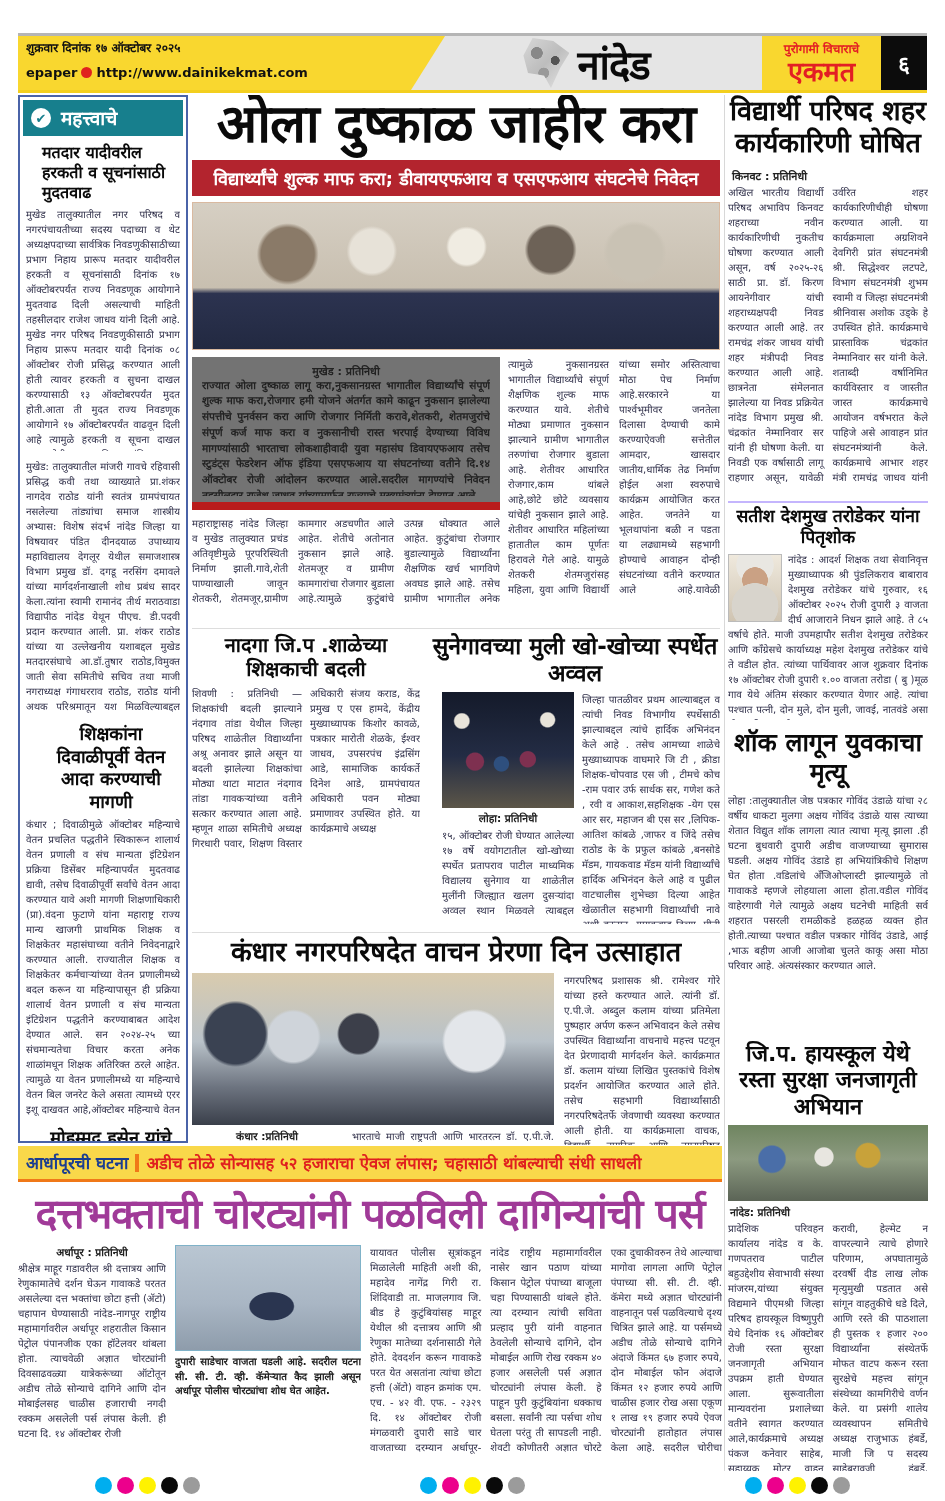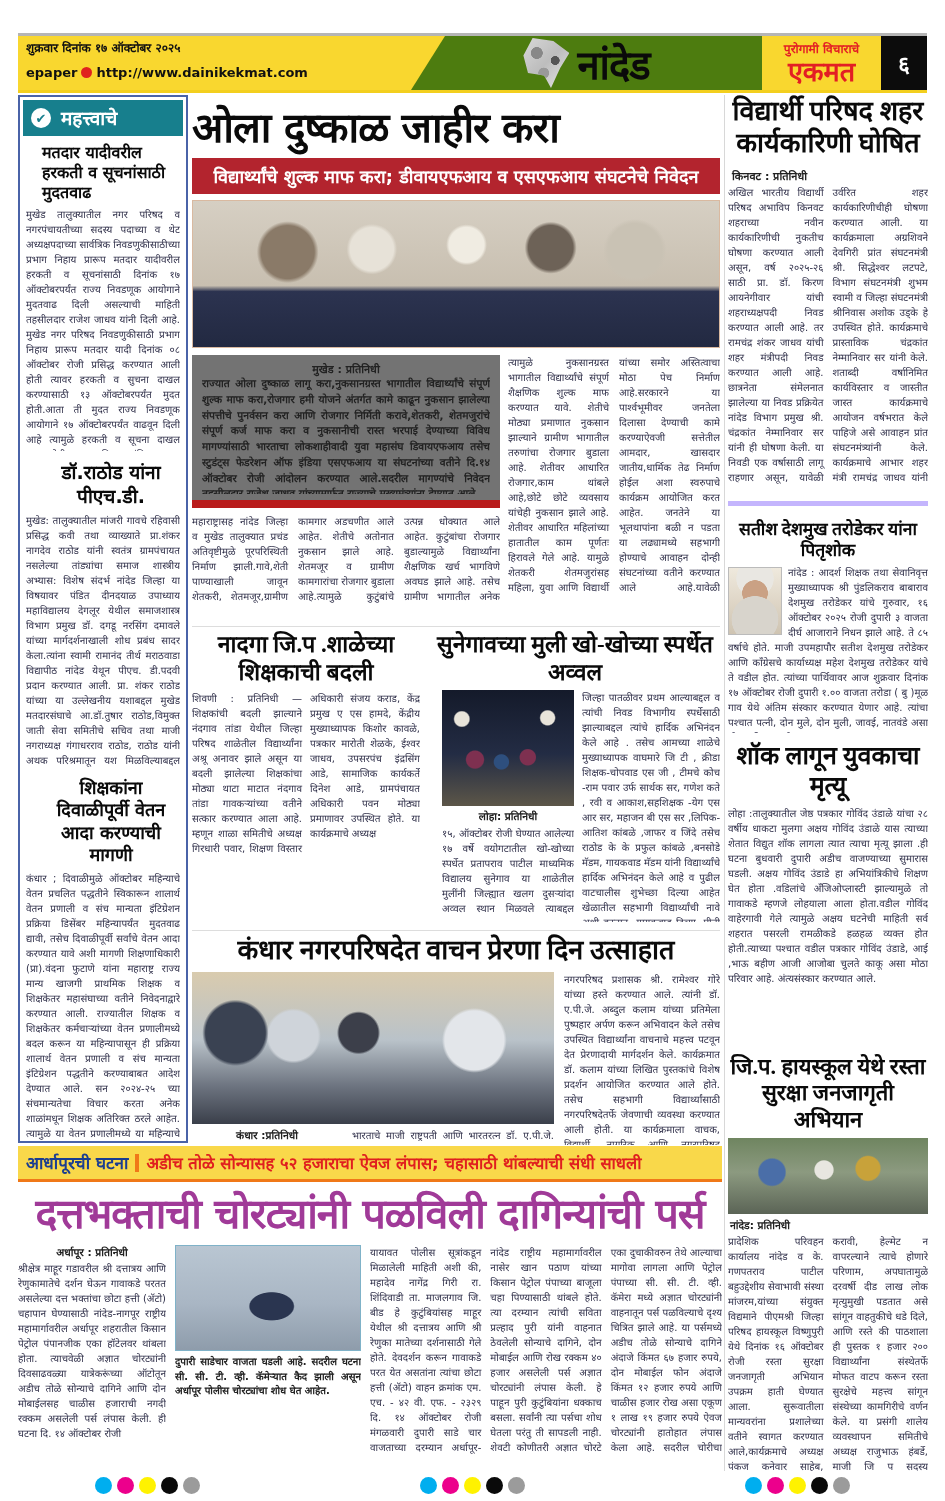--- a/index.html
+++ b/index.html
@@ -8,74 +8,74 @@
   
   .hdr{position:absolute;left:18px;top:33px;width:909px;height:54px;background:#f9d72f;
        border-top:3px solid #b5b5b5;border-bottom:3px solid #f3cf1e;display:flex;}
   .hdr-left{width:385px;padding:3px 0 0 8px;position:relative;}
   .hdr-left:after{content:"";position:absolute;right:-34px;top:0;border-top:54px solid #f9d72f;
        border-right:34px solid transparent;}
   .hdr-date{font-size:12px;font-weight:700;color:#111;}
   .hdr-ep{font-size:13px;font-weight:700;color:#111;margin-top:9px;display:flex;align-items:center;gap:4px;}
   .ep-ic{width:11px;height:11px;border-radius:50%;background:#e0231e;display:inline-block;}
   .hdr-url{color:#111;text-decoration:none;}
-  .hdr-center{flex:1;background:#4d7c0f;display:flex;align-items:center;justify-content:center;gap:8px;}
+  .hdr-center{flex:1;background:#e5e5e5;display:flex;align-items:center;justify-content:center;gap:8px;}
   .map{width:46px;height:50px;background:
        radial-gradient(circle at 30% 30%,#888 12%,transparent 13%),
        radial-gradient(circle at 70% 45%,#555 10%,transparent 11%),
        radial-gradient(circle at 45% 70%,#999 12%,transparent 13%),
        linear-gradient(135deg,#d8d8d8 0%,#bdbdbd 50%,#e6e6e6 100%);
        clip-path:polygon(20% 0,65% 6%,100% 30%,80% 60%,60% 100%,45% 75%,10% 70%,0 35%);}
   .ed{font-size:40px;font-weight:900;color:#0a0a0a;letter-spacing:-1px;}
   .hdr-right{width:165px;display:flex;}
   .mast{flex:1;background:#f9d72f;text-align:center;padding-top:4px;}
   .tag{font-size:12px;font-weight:700;color:#e31e24;}
   .mname{font-size:27px;font-weight:900;color:#e31e24;line-height:1;margin-top:1px;}
   .pgno{width:46px;background:#0c0c0c;color:#fff;font-size:22px;font-weight:700;
         display:flex;align-items:center;justify-content:center;}
   
   .bd{font-size:10px;line-height:1.5;text-align:justify;color:#30304a;}
   .dl{font-weight:700;}
-  .hl{color:#0a0a0a;font-weight:800;line-height:1.2;font-family:Liberation Serif, serif;}
+  .hl{color:#0a0a0a;font-weight:800;line-height:1.2;}
   
   .lrail{position:absolute;left:18px;top:95px;width:170px;height:1048px;
          border:2px solid #4a63a8;box-sizing:border-box;overflow:hidden;background:#fff;}
   .lhead{background:#177f8d;color:#fff;display:flex;align-items:center;gap:10px;
          padding:5px 8px;margin:3px;}
   .badge{width:20px;height:20px;background:#fff;color:#177f8d;border-radius:50%;
          display:flex;align-items:center;justify-content:center;font-size:13px;font-weight:900;}
   .lhead-t{font-size:19px;font-weight:900;}
   .lart{padding:2px 6px 6px 6px;}
   .lart .t1{font-size:16px;font-weight:800;color:#0a0a0a;line-height:1.25;margin:2px 0 4px 16px;}
   .lart .t1.ctr{text-align:center;}
   .lart .bd{font-size:10px;}
   
   .center{position:absolute;left:192px;top:95px;width:528px;height:1050px;overflow:hidden;}
-  .mainhl{font-size:41px;font-weight:900;color:#0a0a0a;line-height:1.05;
-          letter-spacing:-1px;margin-top:12px;}
+  .mainhl{font-size:53px;font-weight:900;color:#0a0a0a;text-align:center;line-height:1.05;
+          letter-spacing:-1px;margin-top:1px;}
   .redband{background:#b3242e;color:#fff;font-size:18px;font-weight:700;text-align:center;
            padding:6px 4px;margin-top:8px;}
   .mainphoto{margin-top:6px;height:146px;border:1px solid #d9b9a0;
      background:
        radial-gradient(circle at 18% 35%,#8a7a68 6%,transparent 7%),
        radial-gradient(circle at 34% 33%,#e7e2d8 6%,transparent 7%),
        radial-gradient(circle at 52% 30%,#f0ece2 6%,transparent 7%),
        radial-gradient(circle at 68% 32%,#6d6257 6%,transparent 7%),
        radial-gradient(circle at 84% 34%,#c9c2b4 6%,transparent 7%),
        linear-gradient(180deg,#d6cfc3 0%,#c8bfb0 58%,#2c3350 62%,#222941 100%);}
   .m-art{display:flex;gap:8px;margin-top:7px;}
   .m-left{flex:1;}
   .lead{background:#737373;padding:6px 10px;border-bottom:8px solid #b91c1c;}
   .lead .dl{display:block;text-align:center;font-size:11px;color:#222;}
   .lead .bd{font-weight:700;font-size:10.5px;color:#222;}
   .m-cols3{margin-top:6px;column-count:3;column-gap:10px;height:104px;overflow:hidden;}
   .m-right{width:212px;column-count:2;column-gap:10px;height:252px;overflow:hidden;}
   .row2{display:flex;gap:10px;margin-top:8px;border-top:1px solid #ddd;padding-top:4px;}
   .nadga{width:228px;}
-  .nadga .t2{font-size:23px;text-align:center;}
+  .nadga .t2{font-size:20px;text-align:center;}
   .nadga .bd{column-count:2;column-gap:8px;height:188px;overflow:hidden;margin-top:5px;}
   .sune{flex:1;}
   .sune .t2{font-size:23px;text-align:center;}
   .sune-row{display:flex;gap:8px;margin-top:4px;}
   .sune-l{width:132px;margin-left:12px;}
   .khophoto{height:116px;background:
       radial-gradient(circle at 25% 60%,#7e3050 7%,transparent 8%),
       radial-gradient(circle at 45% 62%,#2e4f7e 7%,transparent 8%),
       radial-gradient(circle at 65% 58%,#7e3050 7%,transparent 8%),
       radial-gradient(circle at 15% 25%,#e8e4da 5%,transparent 6%),
@@ -98,21 +98,21 @@
   .kan-cap{width:150px;text-align:center;}
   .kan-cap .cap{margin-top:0;}
   .kan-b2{flex:1;height:52px;overflow:hidden;}
   
   .rrail{position:absolute;left:724px;top:95px;width:204px;height:1376px;overflow:hidden;
          border-left:1px solid #d8d8d8;padding-left:3px;box-sizing:border-box;}
   .rrail .t2{text-align:center;}
   .vp-t{font-size:27px;}
   .vp-dl{text-align:left;font-size:11px;margin:8px 0 2px 4px;}
   .vp-bd{column-count:2;column-gap:9px;height:308px;overflow:hidden;}
-  .sat{border-top:5px solid #c4b5fd;margin-top:8px;padding-top:13px;}
+  .sat{border-top:2px solid #c4b5fd;margin-top:8px;padding-top:3px;}
   .sat-t{font-size:17.5px;text-align:center;}
   .sat-bd{margin-top:4px;height:168px;overflow:hidden;}
   .portrait{float:left;width:52px;height:66px;margin:2px 6px 2px 0;border:1px solid #bbb;
      background:radial-gradient(circle at 50% 78%,#d8d4cc 40%,transparent 41%),
        radial-gradient(circle at 50% 38%,#caa184 26%,transparent 27%),
        radial-gradient(circle at 50% 16%,#e9e7e2 30%,transparent 31%),
        linear-gradient(180deg,#efe9dd 0%,#cfc4b2 100%);}
   .shock-t{font-size:25px;margin-top:8px;}
   .shock-bd{margin-top:5px;height:240px;overflow:hidden;}
   .jp-t{font-size:22px;margin-top:8px;}
@@ -179,21 +179,20 @@
   <div class="lrail">
     <div class="lhead">
       <span class="badge">✔</span>
       <span class="lhead-t">महत्त्वाचे</span>
     </div>
     <div class="lart">
       <div class="t1">मतदार यादीवरील हरकती व सूचनांसाठी मुदतवाढ</div>
       <div class="bd" style="height:244px;overflow:hidden;">मुखेड तालुक्यातील नगर परिषद व नगरपंचायतीच्या सदस्य पदाच्या व थेट अध्यक्षपदाच्या सार्वत्रिक निवडणुकीसाठीच्या प्रभाग निहाय प्रारूप मतदार यादीवरील हरकती व सूचनांसाठी दिनांक १७ ऑक्टोबरपर्यंत राज्य निवडणूक आयोगाने मुदतवाढ दिली असल्याची माहिती तहसीलदार राजेश जाधव यांनी दिली आहे. मुखेड नगर परिषद निवडणुकीसाठी प्रभाग निहाय प्रारूप मतदार यादी दिनांक ०८ ऑक्टोबर रोजी प्रसिद्ध करण्यात आली होती त्यावर हरकती व सुचना दाखल करण्यासाठी १३ ऑक्टोबरपर्यंत मुदत होती.आता ती मुदत राज्य निवडणूक आयोगाने १७ ऑक्टोबरपर्यंत वाढवून दिली आहे त्यामुळे हरकती व सूचना दाखल करता येतील.प्रभाग निहाय अंतिम मतदार यादी २८ ऑक्टोबर रोजी ३१ ऑक्टोबर रोजी प्रसिद्ध केली जाणार आहे.तेव्हा नागरिकांनी प्रभाग निहाय प्रारूप मतदार यादीवरील हरकती व सूचना १७ ऑक्टोबर पर्यंत नगर परिषद कार्यालयात सादर कराव्यात असे आवाहन मुखेड नगर पालिकेचे मुख्याधिकारी राजेश जाधव यांनी केले आहे.प्रा.</div>
     </div>
     <div class="lart">
-      <div class="t1 ctr" style="font-size:19px;">डॉ.राठोड यांना पीएच.डी.</div>
       <div class="bd" style="height:254px;overflow:hidden;">मुखेड: तालुक्यातील मांजरी गावचे रहिवासी प्रसिद्ध कवी तथा व्याख्याते प्रा.शंकर नागदेव राठोड यांनी स्वतंत्र ग्रामपंचायत नसलेल्या तांड्यांचा समाज शास्त्रीय अभ्यास: विशेष संदर्भ नांदेड जिल्हा या विषयावर पंडित दीनदयाळ उपाध्याय महाविद्यालय देगलूर येथील समाजशास्त्र विभाग प्रमुख डॉ. दगडू नरसिंग दमावले यांच्या मार्गदर्शनाखाली शोध प्रबंध सादर केला.त्यांना स्वामी रामानंद तीर्थ मराठवाडा विद्यापीठ नांदेड येथून पीएच. डी.पदवी प्रदान करण्यात आली. प्रा. शंकर राठोड यांच्या या उल्लेखनीय यशाबद्दल मुखेड मतदारसंघाचे आ.डॉ.तुषार राठोड,विमुक्त जाती सेवा समितीचे सचिव तथा माजी नगराध्यक्ष गंगाधरराव राठोड, राठोड यांनी अथक परिश्रमातून यश मिळविल्याबद्दल शेतात मोलमजुरी करून त्यांना शिकविणारी आई यमुनाबाई राठोड,प्राचार्य डॉ.हरिदास राठोड,प्रा.डॉ.रामकृष्ण बदने, बोडके सह मित्रपरिवारांनी अभिनंदन केले आहे.०००००</div>
     </div>
     <div class="lart">
       <div class="t1 ctr" style="font-size:18px;">शिक्षकांना दिवाळीपूर्वी वेतन आदा करण्याची मागणी</div>
       <div class="bd" style="height:300px;overflow:hidden;">कंधार ; दिवाळीमुळे ऑक्टोबर महिन्याचे वेतन प्रचलित पद्धतीने स्विकारून शालार्थ वेतन प्रणाली व संच मान्यता इंटिग्रेशन प्रक्रिया डिसेंबर महिन्यापर्यंत मुदतवाढ द्यावी, तसेच दिवाळीपूर्वी सर्वांचे वेतन आदा करण्यात यावे अशी मागणी शिक्षणाधिकारी (प्रा).वंदना फुटाणे यांना महाराष्ट्र राज्य मान्य खाजगी प्राथमिक शिक्षक व शिक्षकेतर महासंघाच्या वतीने निवेदनाद्वारे करण्यात आली. राज्यातील शिक्षक व शिक्षकेतर कर्मचाऱ्यांच्या वेतन प्रणालीमध्ये बदल करून या महिन्यापासून ही प्रक्रिया शालार्थ वेतन प्रणाली व संच मान्यता इंटिग्रेशन पद्धतीने करण्याबाबत आदेश देण्यात आले. सन २०२४-२५ च्या संचमान्यतेचा विचार करता अनेक शाळांमधून शिक्षक अतिरिक्त ठरले आहेत. त्यामुळे या वेतन प्रणालीमध्ये या महिन्याचे वेतन बिल जनरेट केले असता त्यामध्ये एरर इशू दाखवत आहे,ऑक्टोबर महिन्याचे वेतन होण्यास .यावेळी प्रांत उपाध्यक्ष हरीहर चिवडे , जिल्हा कार्याध्यक्ष लक्ष्मणराव जाधव , सचिव हनुमंत डाकोरे , सहसचिव बसवेश्वर मंगनाळे,जिल्हा संघटनमंत्री दिगांबर वाघमारे,शिक्षक नेते राजहंस शहापुरे ,कंधार तालुकाध्यक्ष भास्कर पाटील कळ्ळेकेर ,सुर्यकांत सोनकांबळे,मधुकर जाधव,आर. आर पाटील आदींसह महाराष्ट्र राज्य मान्य खाजगी प्राथमिक शिक्षक व शिक्षकेतर महासंघाचे नांदेड जिल्ह्यातील पदाधिकारी उपस्थित होते .</div>
     </div>
     <div class="lart">
       <div class="t1 ctr" style="font-size:18px;">मोहम्मद हुसेन यांचे निधन</div>
 
     </div>

